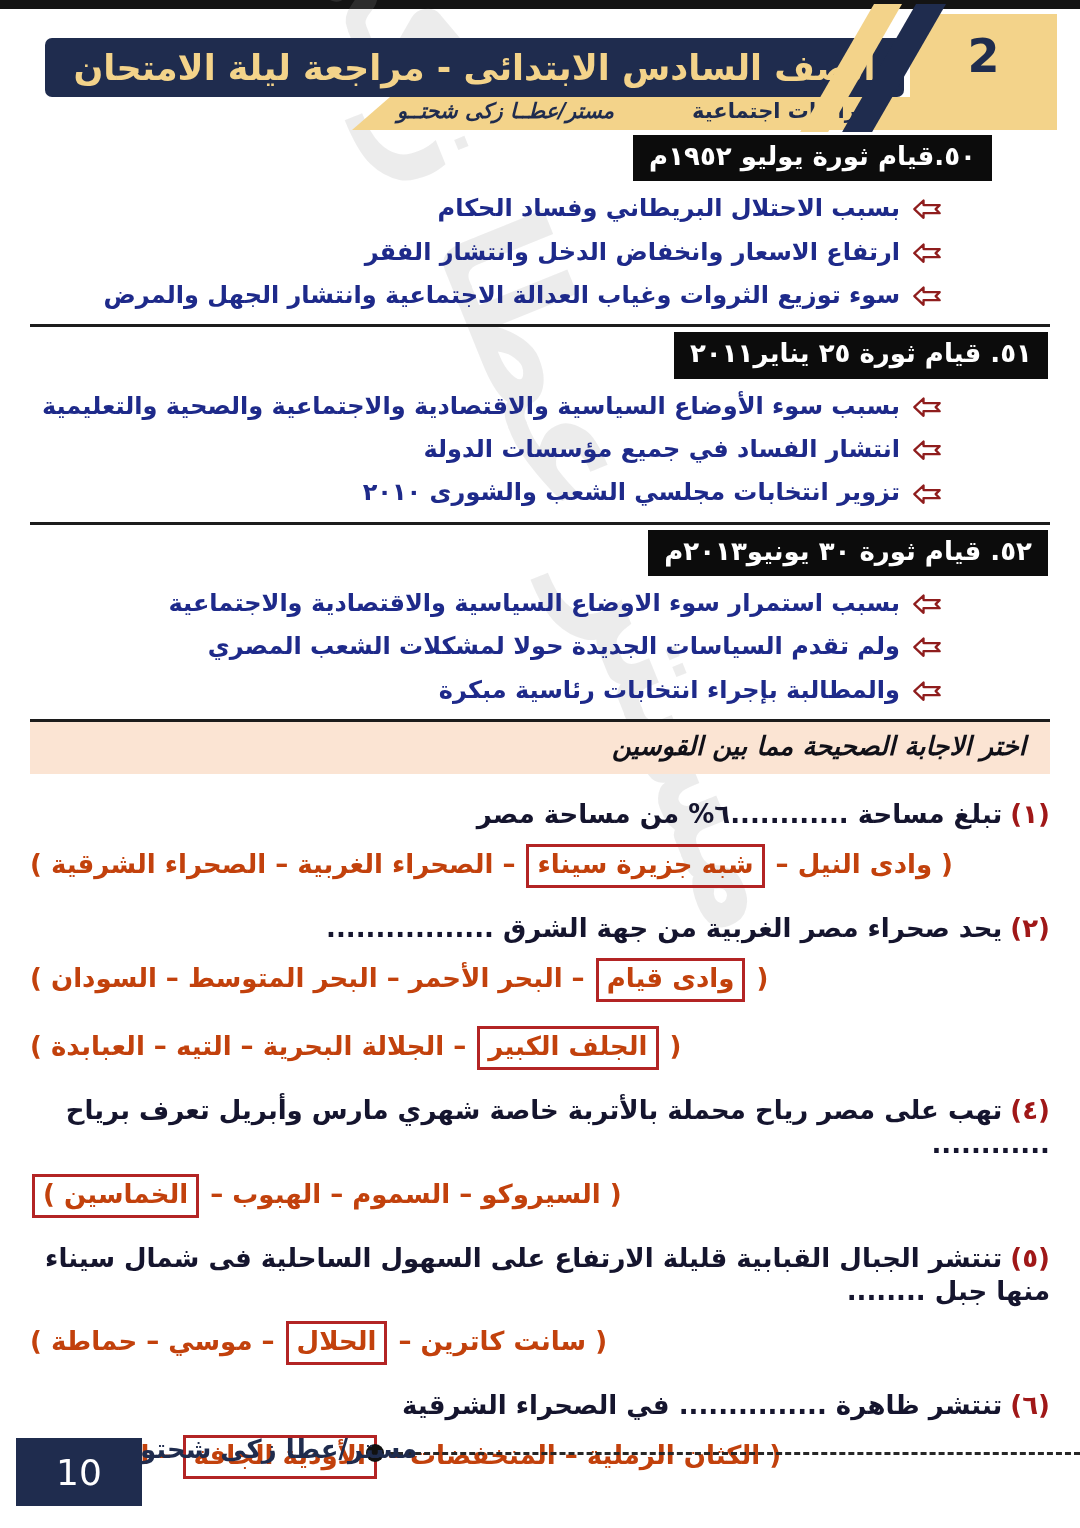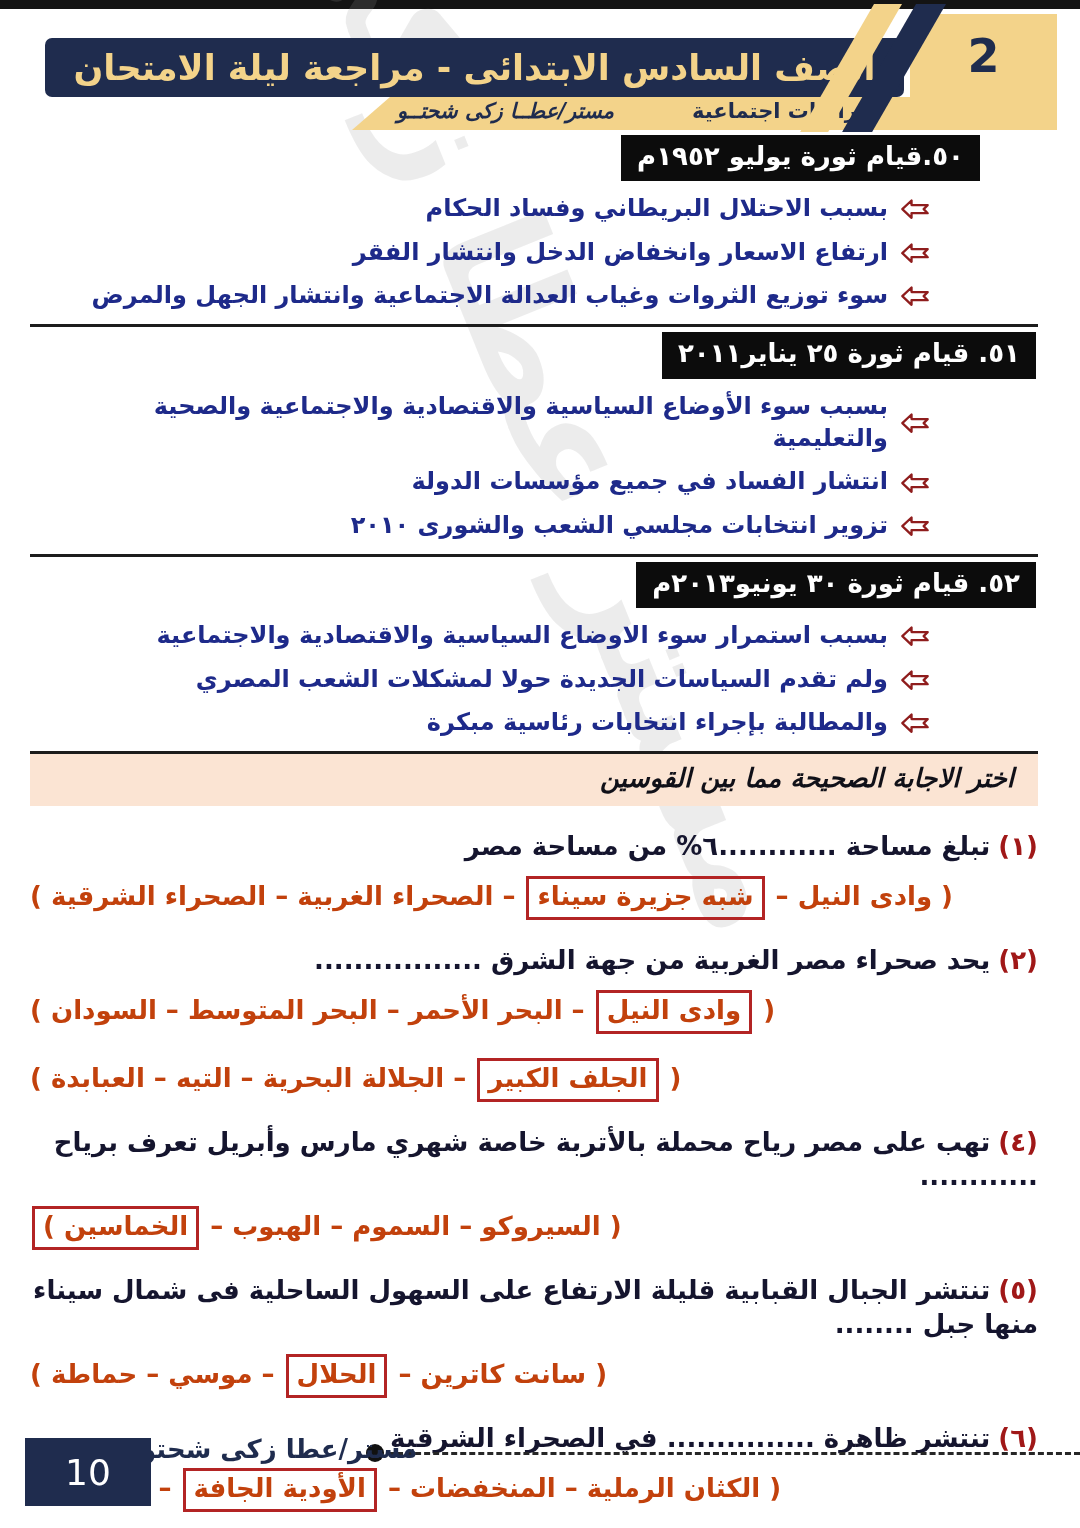--- a/index.html
+++ b/index.html
@@ -37,21 +37,21 @@
     position:absolute;left:45px;top:2px;color:#1f2c4e;font-size:21px;font-weight:bold;font-style:italic;
   }
   
   .watermark{
     position:absolute;top:280px;left:-60px;width:1200px;text-align:center;
     transform:rotate(68deg);transform-origin:center;
     font-size:150px;color:#9a9a9a;opacity:0.18;font-weight:bold;z-index:0;
     white-space:nowrap;pointer-events:none;
   }
   
-  .content{position:absolute;top:130px;right:12px;left:0;padding:0 30px;z-index:1;}
+  .content{position:absolute;top:130px;right:0;left:0;padding:0 30px;z-index:1;}
   .sec-header{
     display:inline-block;background:#0c0c0c;color:#ffffff;
     font-size:26px;font-weight:bold;padding:6px 16px 9px;line-height:1.2;
   }
   .mr-wide{margin-right:58px;}
   .mr-thin{margin-right:2px;}
   .bullet-row{display:flex;align-items:center;gap:12px;padding-right:108px;margin-top:11px;}
   .bullet-icon{flex:0 0 auto;width:30px;height:26px;}
   .bullet-text{color:#1e2a8a;font-size:24px;font-weight:bold;line-height:1.35;}
   .sep{border-top:3px solid #1c1c1c;margin-top:13px;}
@@ -78,21 +78,21 @@
   }
   .footer-dot{
     position:absolute;top:1444px;left:366px;width:18px;height:18px;border-radius:50%;
     background:#111111;z-index:2;
   }
   .footer-teacher{
     position:absolute;top:1434px;left:140px;color:#1f2c4e;
     font-size:26px;font-weight:bold;z-index:2;white-space:nowrap;
   }
   .page-box{
-    position:absolute;top:1438px;left:25px;width:126px;height:68px;
+    position:absolute;top:1438px;left:16px;width:126px;height:68px;
     background:#1f2c4e;display:flex;align-items:center;justify-content:center;
     color:#ffffff;font-size:36px;z-index:2;
   }
 </style>
 </head>
 <body>
 
 <div class="top-strip"></div>
 
 <div class="watermark">مستر عطا زكى شحتو</div>
@@ -189,21 +189,21 @@
     <div class="opt-line">
       <span>( وادى النيل – </span><span class="answer-box">شبه جزيرة سيناء</span><span> – الصحراء الغربية – الصحراء الشرقية )</span>
     </div>
   </div>
 
   <div class="q">
     <div class="q-line">
       <span class="q-num">(٢)</span><span>يحد صحراء مصر الغربية من جهة الشرق .................</span>
     </div>
     <div class="opt-line">
-      <span>( </span><span class="answer-box">وادى النيل</span><span> – البحر الأحمر – البحر المتوسط – السودان )</span>
+      <span>( </span><span class="answer-box">وادى قيام</span><span> – البحر الأحمر – البحر المتوسط – السودان )</span>
     </div>
   </div>
 
   <div class="q">
     <div class="opt-line">
       <span>( </span><span class="answer-box">الجلف الكبير</span><span> – الجلالة البحرية – التيه – العبابدة )</span>
     </div>
   </div>
 
   <div class="q">

